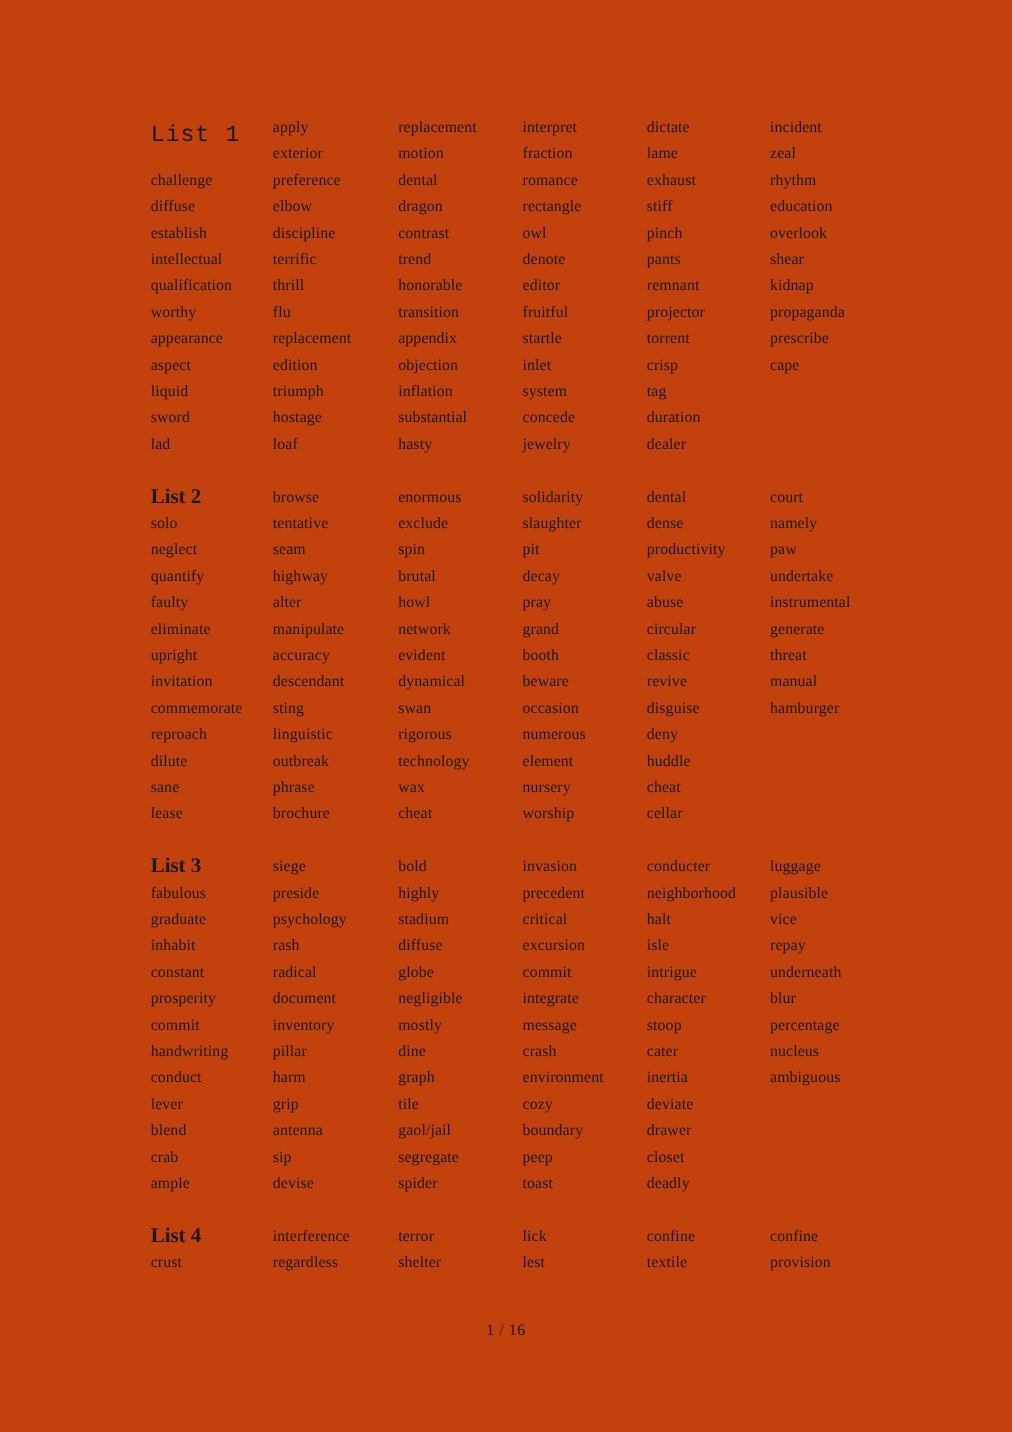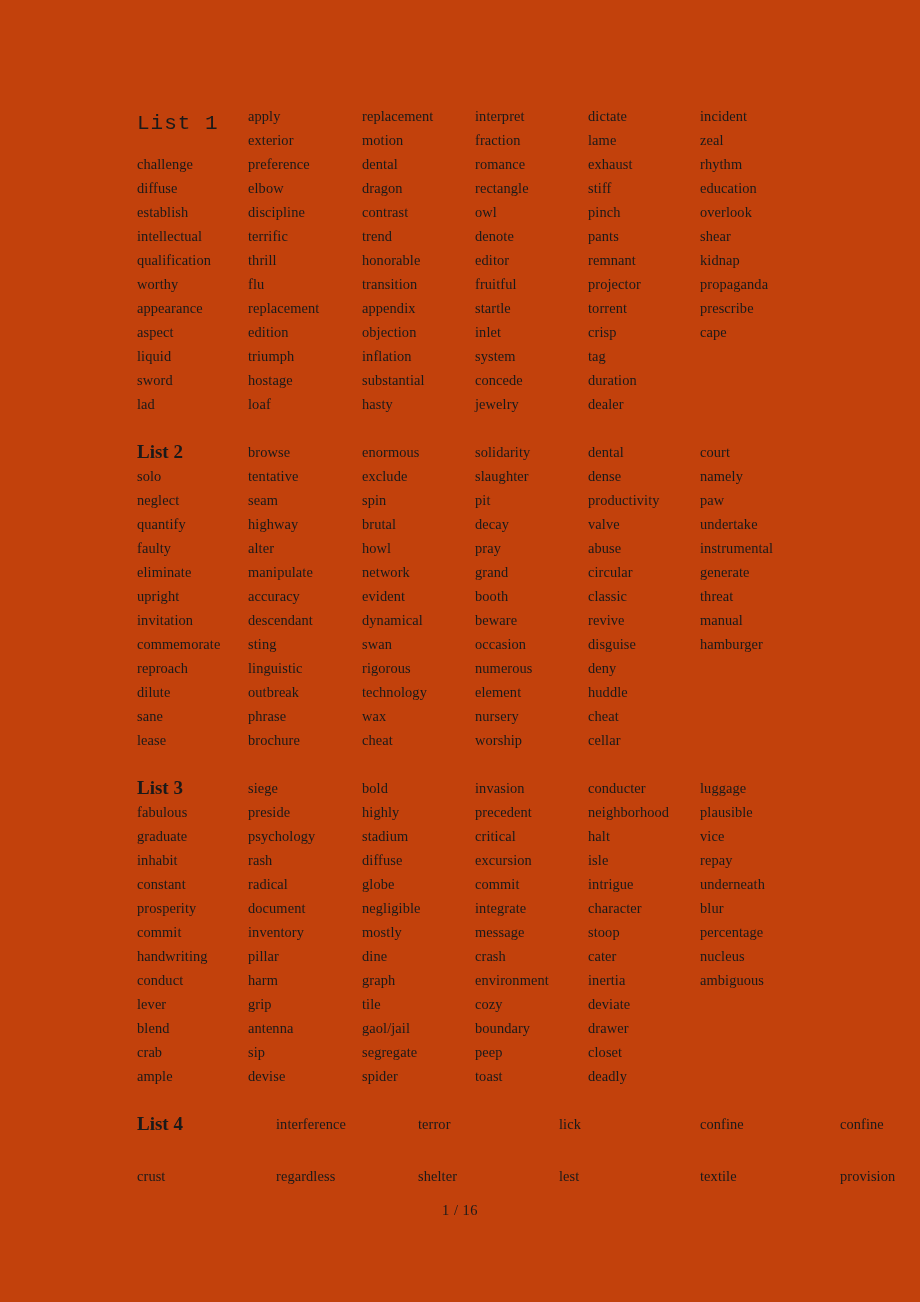--- a/index.html
+++ b/index.html
@@ -35,21 +35,21 @@
   .list-block {
     display: grid;
     grid-template-columns: 111px 114px 113px 113px 112px 117px;
     grid-auto-rows: 24px;
     grid-auto-flow: column;
     margin-bottom: 24px;
   }
   .list-block.l1 { grid-template-rows: repeat(13, 24px); }
   .list-block.l2 { grid-template-rows: repeat(13, 24px); }
   .list-block.l3 { grid-template-rows: repeat(13, 24px); }
-  .list-block.l4 { grid-template-rows: repeat(2, 24px); gap: 28px; }
+  .list-block.l4 { grid-template-rows: repeat(2, 24px); }
 
   .word {
     font-size: 14.4px;
     line-height: 24px;
     white-space: nowrap;
     letter-spacing: 0.1px;
   }
   .word.empty { visibility: hidden; }
 
   

